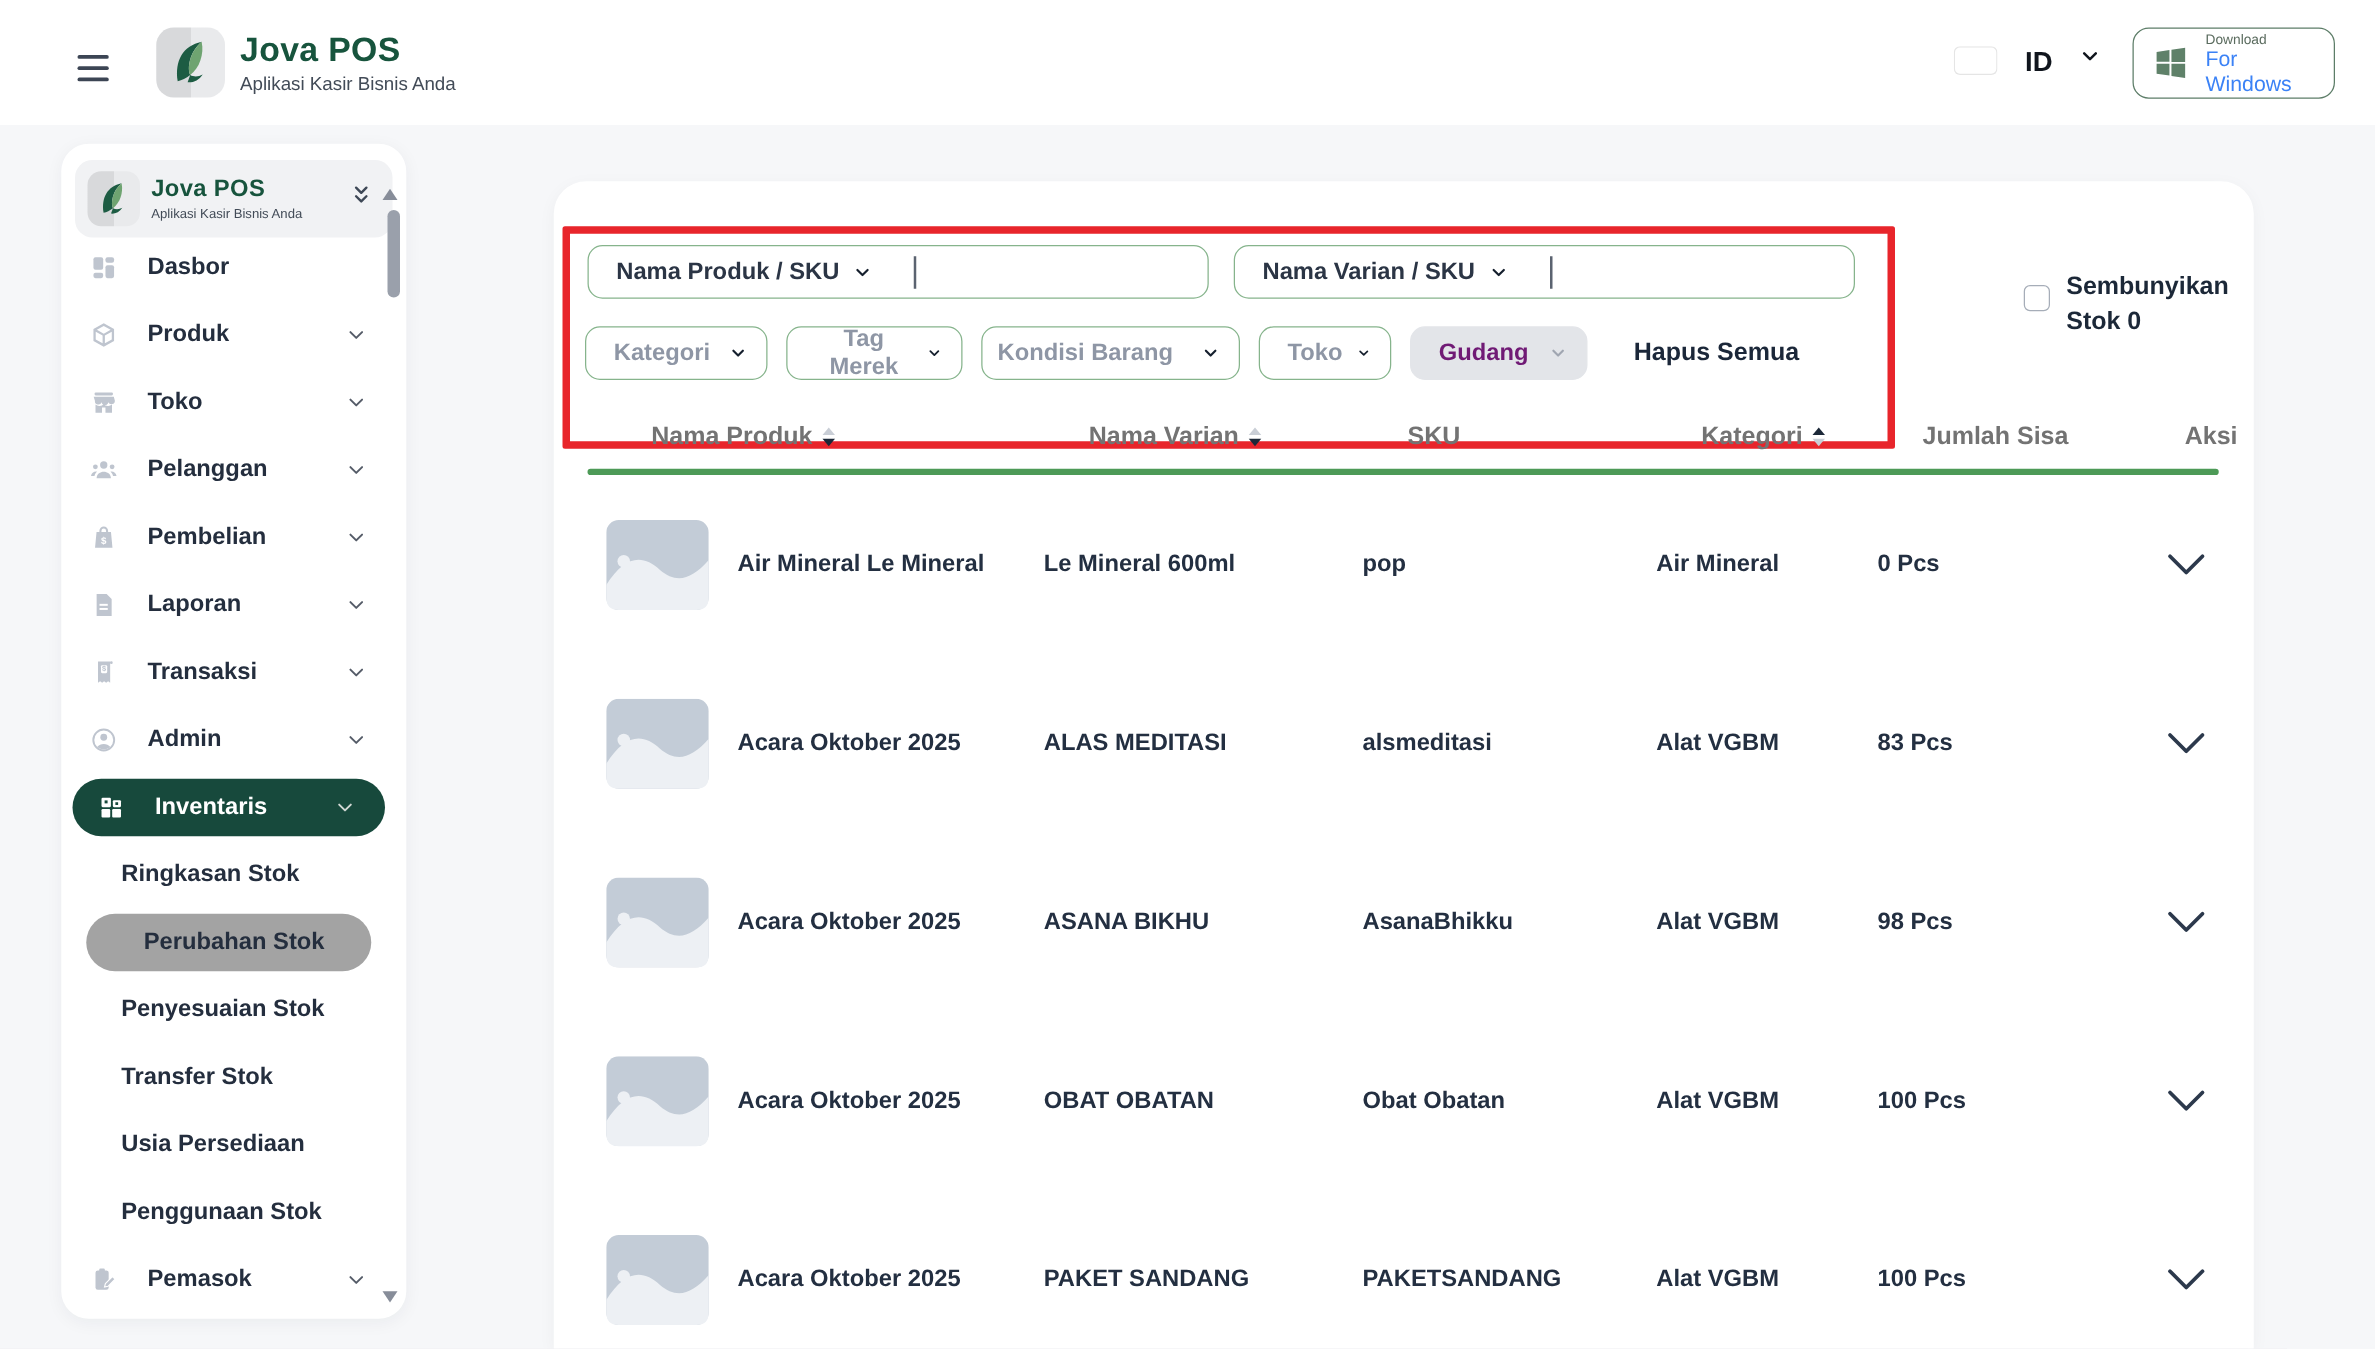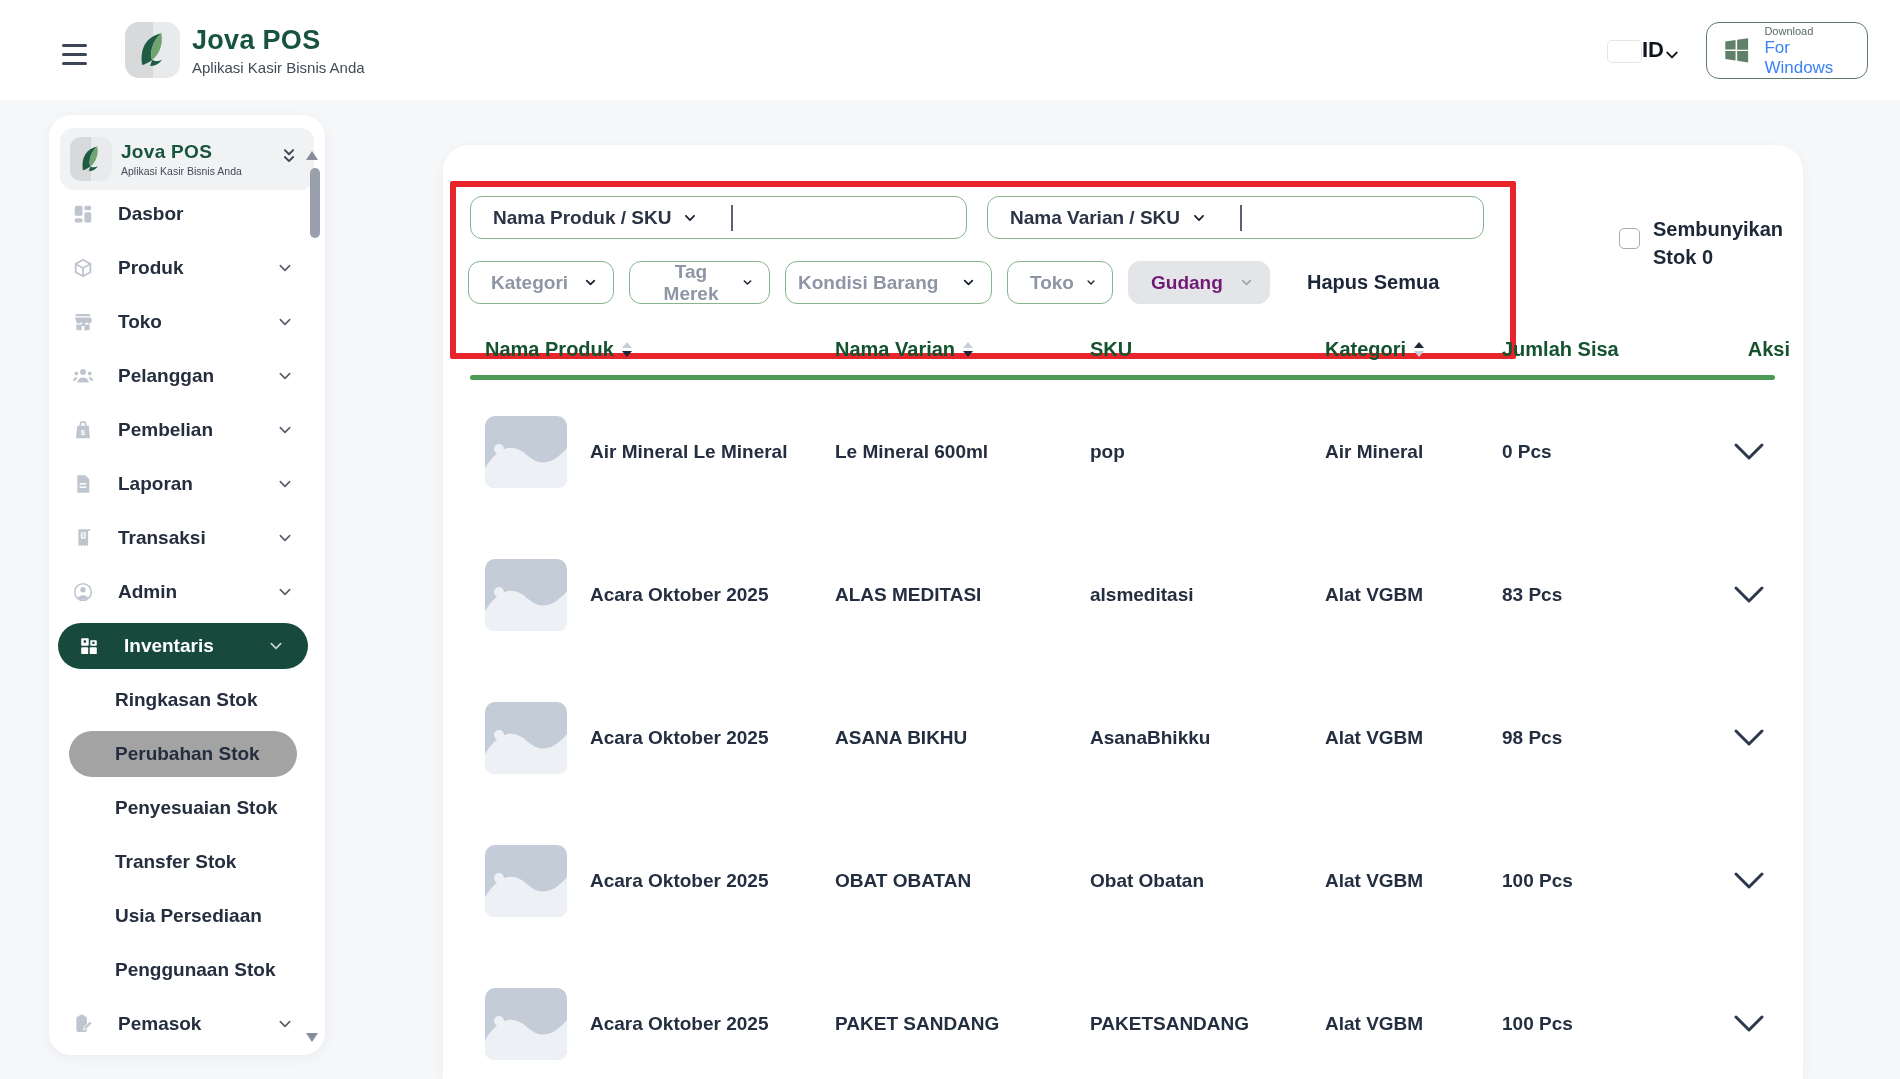--- a/index.html
+++ b/index.html
@@ -13,21 +13,21 @@
   .brand { position:absolute; left:125px; top:22px; display:flex; align-items:center; }
   .logo-box { width:55px; height:56px; border-radius:14px; background:linear-gradient(90deg,#d8d9db 0 50%, #e9eaec 50% 100%); display:flex; align-items:center; justify-content:center; }
   .brand-text { margin-left:12px; }
   .brand-name { font-size:27px; font-weight:800; color:#17543d; letter-spacing:.3px; }
   .brand-tagline { font-size:15px; color:#424b57; margin-top:3px; }
   .mini .logo-box { width:42px; height:44px; border-radius:11px; }
   .mini .brand-name { font-size:19px; }
   .mini .brand-tagline { font-size:10.5px; margin-top:2px; }
 
   .header-right { position:absolute; right:32px; top:0; height:100px; display:flex; align-items:center; gap:26px; }
-  .lang { display:flex; align-items:flex-end; gap:0; cursor:pointer;padding-left:36px; }
+  .lang { display:flex; align-items:flex-start; gap:22px; cursor:pointer;padding-left:36px; }
   .flag { width:35px; height:23px; border-radius:5px; overflow:hidden; box-shadow:inset 0 0 0 1px rgba(0,0,0,.10); flex:none; }
   .flag .t { height:50%; background:#e23535; }
   .flag .b { height:50%; background:#f3f3f3; }
   .lang-code { font-size:22px; font-weight:700; color:#10151d; }
   .dl-btn { display:flex; align-items:center; gap:14px; width:162px; height:57px; border:1.6px solid #5d7d68; border-radius:13px; background:#fff; padding:0 12px 0 16px; cursor:pointer; }
   .dl-text { text-align:left; line-height:1.15; }
   .dl-line1 { font-size:11px; color:#5a6b5e; }
   .dl-line2 { font-size:17px; color:#3b82f6; }
 
   
@@ -36,21 +36,21 @@
   .side-brand .brand-text { margin-left:9px; }
   .side-brand .collapse { margin-left:auto; }
   .nav { position:absolute; left:0; top:72px; width:276px; }
   .nav-row { height:54px; display:flex; align-items:center; padding:0 32px 0 23px; cursor:pointer; }
   .icon22 { width:22px; height:22px; flex:none; margin-right:24px; display:flex; align-items:center; justify-content:center; }
   .nav-label { font-size:19px; font-weight:600; color:#242e3e; white-space:nowrap; }
   .nav-chev { margin-left:auto; display:flex; }
   .nav-row.active-wrap { padding:0 0 0 9px; }
   .active-pill { width:250px; height:46px; border-radius:24px; background:#17493c; display:flex; align-items:center; padding:0 24px 0 20px; }
   .active-pill .nav-label { color:#ffffff; }
-  .sub-row { height:54px; display:flex; align-items:center; padding-left:66px; font-size:19px; font-weight:600; color:#242e3e; cursor:pointer; }
+  .sub-row { height:54px; display:flex; align-items:center; padding-left:48px; font-size:19px; font-weight:600; color:#242e3e; cursor:pointer; }
   .sub-row.selected { padding-left:20px; }
   .sel-pill { width:228px; height:46px; border-radius:24px; background:#a3a3a3; display:flex; align-items:center; padding-left:46px; }
   .sb-up, .sb-down { position:absolute; right:7px; width:0; height:0; border-left:6px solid transparent; border-right:6px solid transparent; cursor:pointer; }
   .sb-up { top:36px; border-bottom:9px solid #878d99; }
   .sb-down { top:918px; border-top:9px solid #878d99; }
   .sb-thumb { position:absolute; right:5px; top:53px; width:10px; height:70px; border-radius:5px; background:#9aa0ab; cursor:pointer; }
 
   
   .main-card { position:absolute; left:443px; top:145px; width:1360px; height:934px; background:#fff; border-radius:26px 26px 0 0; box-shadow:0 3px 14px rgba(25,40,60,.04); overflow:hidden; }
 
@@ -68,21 +68,21 @@
   .clear-all { position:absolute; left:864px; top:116px; height:43px; display:flex; align-items:center; font-size:20px; font-weight:700; color:#1b2739; cursor:pointer; background:none; border:none; font-family:inherit; }
 
   .hide-stock { position:absolute; left:1176px; top:70px; display:flex; gap:13px; cursor:pointer; }
   .hide-stock input { appearance:none; -webkit-appearance:none; width:21px; height:21px; border:1.6px solid #a6adb8; border-radius:5px; margin-top:13px; background:#fff; cursor:pointer; flex:none; }
   .hide-stock .hs-text { font-size:20px; font-weight:600; color:#1c2838; line-height:28px; }
 
   
   .tbl { position:absolute; left:27px; top:182px; width:1305px; }
   .trow { display:grid; grid-template-columns:350px 255px 235px 177px 205px 83px; align-items:center; padding-left:15px; }
   .thead { height:44px; }
-  .th { font-size:20px; font-weight:700; color:#14532d; display:flex; align-items:center; }
+  .th { font-size:20px; font-weight:700; color:#737373; display:flex; align-items:center;margin-left:36px; }
   .th.aksi { justify-content:flex-end; padding-left:3px; }
   .underline { height:5px; width:1305px; background:#4d9a57; border-radius:3px; margin-top:4px; }
   .tbody .trow { height:143px; }
   .prod-cell { display:flex; align-items:center; gap:23px; }
   .prod-img { width:82px; height:72px; flex:none; display:flex; }
   .cell { font-size:19px; font-weight:600; color:#232f41; }
   .row-chev { background:none; border:none; cursor:pointer; display:flex; padding:4px 6px; justify-content:center; }
 
   .sort { display:inline-flex; flex-direction:column; gap:3px; margin-left:8px; }
   .sort i { display:block; width:0; height:0; border-left:5px solid transparent; border-right:5px solid transparent; }

